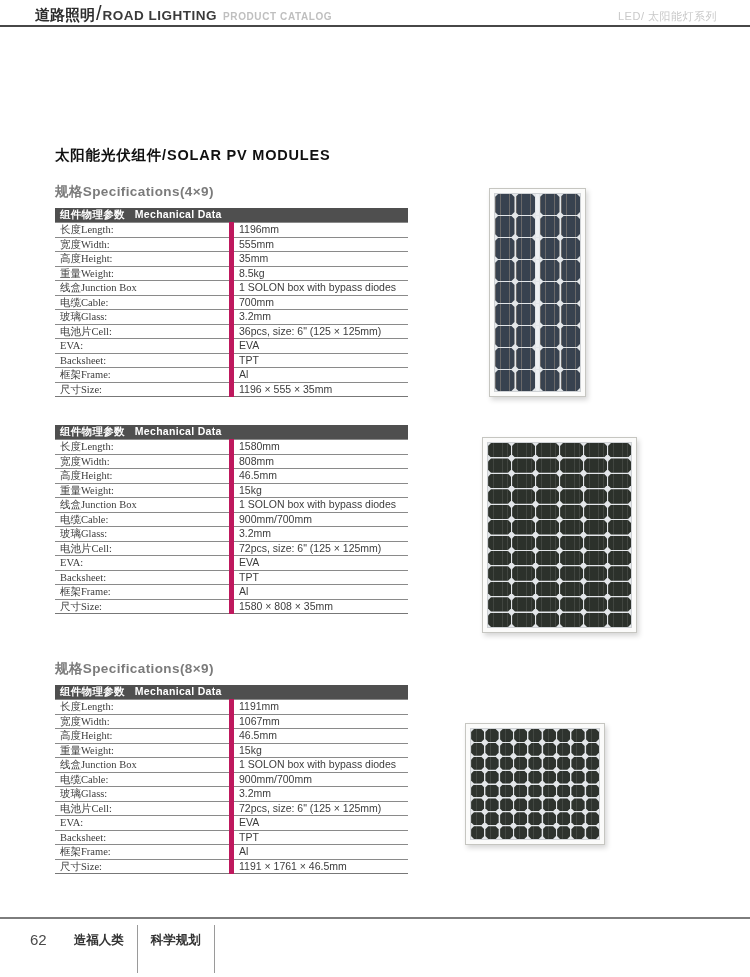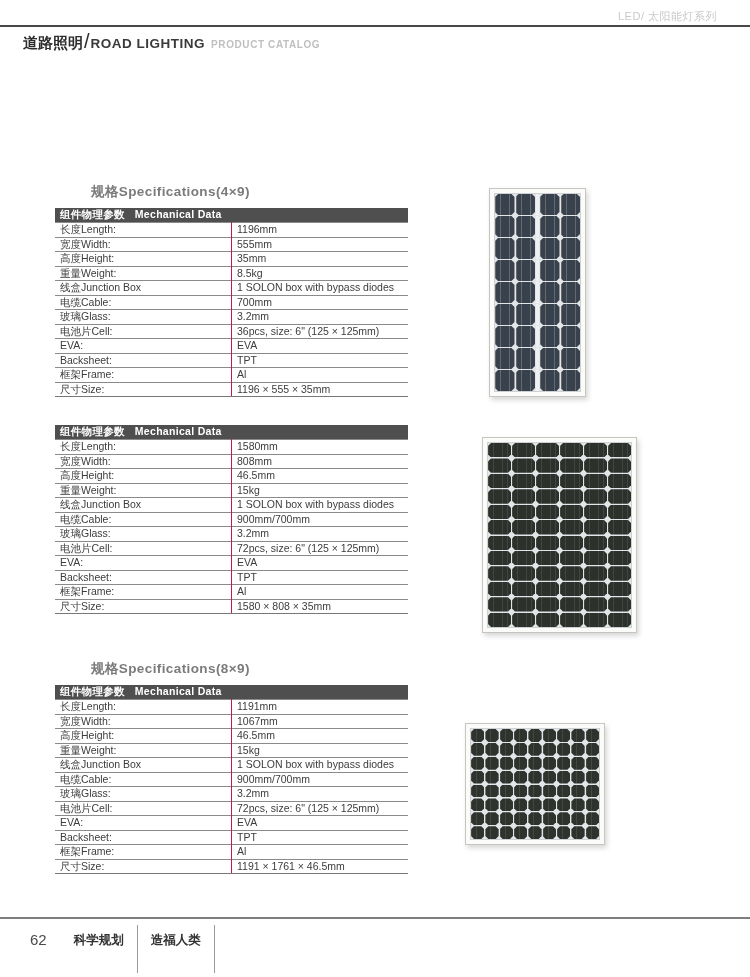--- a/index.html
+++ b/index.html
@@ -9,54 +9,54 @@
     background:#ffffff; overflow:hidden;
     font-family:"Liberation Sans", sans-serif; color:#333;
   }
 
   
   .header {
     position:absolute; top:0; left:0; right:0; height:27px;
     border-bottom:2px solid #474747; background:#fff;
   }
   .brand {
-    position:absolute; left:23px; top:2px;
-    display:flex; align-items:baseline; white-space:nowrap;margin-top:28px;
+    position:absolute; left:35px; top:2px;
+    display:flex; align-items:baseline; white-space:nowrap;
   }
   .brand-cn { font-size:15px; font-weight:bold; color:#2d2d2d; }
   .brand-slash { font-size:20px; font-weight:normal; color:#2d2d2d; margin:0 1px; }
   .brand-en { font-size:13.5px; font-weight:bold; color:#3a3a3a; letter-spacing:0.5px; }
   .brand-catalog { font-size:10px; font-weight:bold; color:#bfbfbf; letter-spacing:0.6px; margin-left:6px; }
   .series { position:absolute; right:33px; top:9px; font-size:11px; color:#c9c9c9; letter-spacing:0.5px; }
 
   
   .page-title {
     position:absolute; left:55px; top:146px;
     font-size:14.5px; font-weight:bold; color:#101010; letter-spacing:0.8px;
   }
 
   
   .spec-section { position:absolute; left:55px; width:353px; }
   .section-heading {
     font-size:13.5px; font-weight:bold; color:#7b7b7b;
-    letter-spacing:0.4px; margin-bottom:7px;margin-left:36px;
+    letter-spacing:0.4px; margin-bottom:7px;
   }
   table.spec-table { width:353px; border-collapse:collapse; table-layout:fixed; }
   table.spec-table th {
     background:#4f4f4f; color:#ffffff; text-align:left;
     font-size:10.5px; font-weight:bold; height:14px;
     padding:0 5px; letter-spacing:0.3px;
   }
   table.spec-table th .hdr-en { margin-left:10px; font-weight:bold; }
   table.spec-table td {
     font-size:10.5px; color:#3c3c3c; height:13.5px; line-height:13.5px;
     padding:0 5px; border-top:1px solid #8a8a8a; white-space:nowrap;
     overflow:hidden; background:#fff;
   }
-  table.spec-table td.lbl { width:147px; border-right:1px solid #be185d; }
+  table.spec-table td.lbl { width:147px; border-right:5px solid #be185d;font-family:Liberation Serif, serif; }
   table.spec-table tr:last-child td { border-bottom:1px solid #777; }
 
   
   .panel {
     position:absolute; background:#fbfbfa; border:1px solid #c6c6c1;
     box-shadow:2px 3px 5px rgba(0,0,0,0.16); padding:4px;
   }
   .panel-inner {
     width:100%; height:100%; display:grid; gap:1px;
     background:#e3e6e9; border:1px solid #ced1d4;
@@ -86,20 +86,21 @@
   <div class="header">
     <div class="brand">
       <span class="brand-cn">道路照明</span>
       <span class="brand-slash">/</span>
       <span class="brand-en">ROAD LIGHTING</span>
       <span class="brand-catalog">PRODUCT CATALOG</span>
     </div>
     <div class="series">LED/ 太阳能灯系列</div>
   </div>
 
+  <div class="page-title">太阳能光伏组件/SOLAR PV MODULES</div>
 
   <div id="content">
       <div class="spec-section" style="top: 183px;">
         <div class="section-heading">规格Specifications(4×9)</div>
         <table class="spec-table">
           <thead>
             <tr>
               <th colspan="2"><span>组件物理参数</span><span class="hdr-en">Mechanical Data</span></th>
             </tr>
           </thead>
@@ -473,17 +474,17 @@
           <div class="cell" style="background: repeating-linear-gradient(90deg, rgba(255, 255, 255, 0.1) 0px, rgba(255, 255, 255, 0.1) 0.8px, transparent 0.8px, transparent 4.8px), rgb(46, 51, 46);"></div>
           <div class="cell" style="background: repeating-linear-gradient(90deg, rgba(255, 255, 255, 0.1) 0px, rgba(255, 255, 255, 0.1) 0.8px, transparent 0.8px, transparent 4.8px), rgb(46, 51, 46);"></div>
           <div class="cell" style="background: repeating-linear-gradient(90deg, rgba(255, 255, 255, 0.1) 0px, rgba(255, 255, 255, 0.1) 0.8px, transparent 0.8px, transparent 4.8px), rgb(46, 51, 46);"></div>
         </div>
       </div>
     </div>
 
   <div class="footer-rule"></div>
   <div class="footer">
     <div class="page-num">62</div>
+    <div class="slogan-cn">造福人类</div>
     <div class="slogan-cn">科学规划</div>
-    <div class="slogan-cn">造福人类</div>
   </div>
 
 </div>
 
 </body></html>

